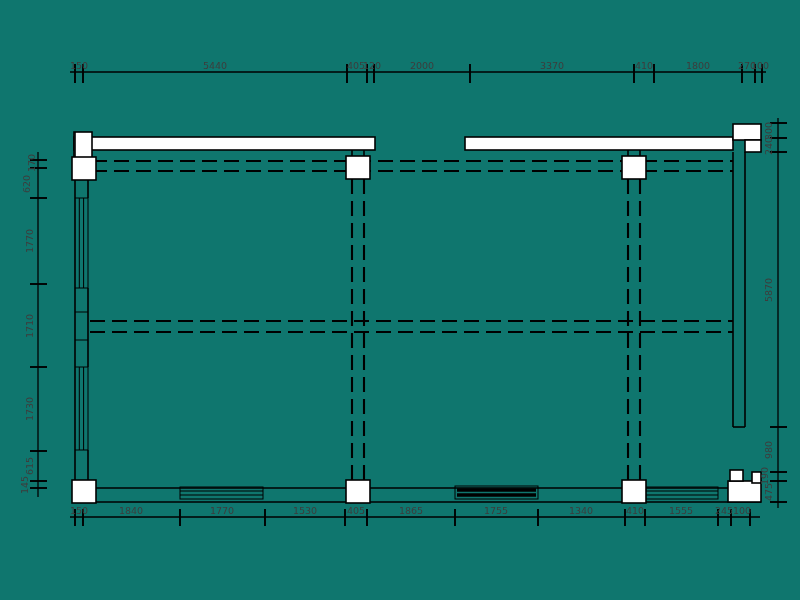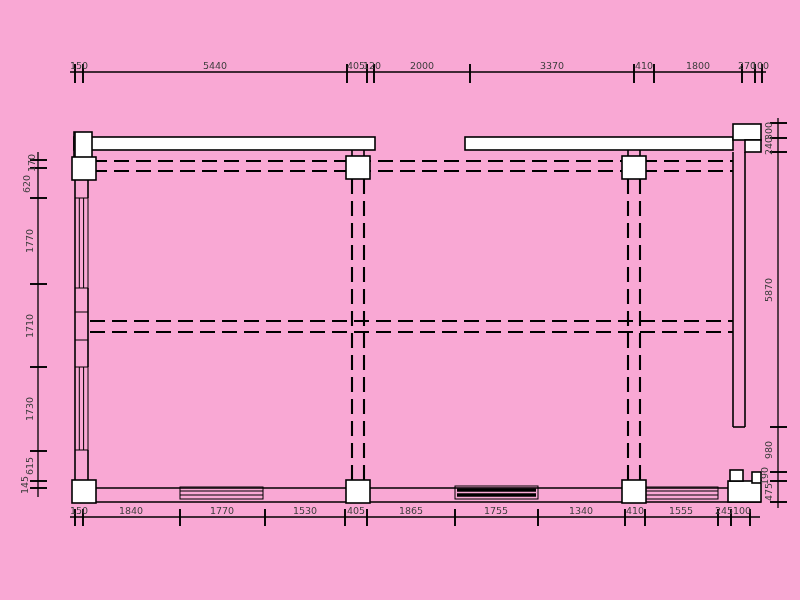--- a/index.html
+++ b/index.html
@@ -1,16 +1,16 @@
 <!DOCTYPE html>
 <html><head>
 <meta charset="utf-8">
 <style>
   html,body{margin:0;padding:0;background:#ffffff;}
-  .canvas{position:relative;width:800px;height:600px;background:#f9a8d4;overflow:hidden;
+  .canvas{position:relative;width:800px;height:600px;background:#0f766e;overflow:hidden;
           font-family:"DejaVu Sans",sans-serif;}
   svg text{font-family:"DejaVu Sans",sans-serif;font-size:9.5px;fill:#3d3d3d;}
   .dimline{stroke:#000;stroke-width:1.3;}
   .tick{stroke:#000;stroke-width:1.9;}
   .wall{stroke:#000;stroke-width:1.6;fill:none;}
   .thin{stroke:#000;stroke-width:1;fill:none;}
   .dash{stroke:#000;stroke-width:2.1;fill:none;stroke-dasharray:15 7;}
   .col{fill:#ffffff;stroke:#000;stroke-width:1.6;}
   .whitefill{fill:#ffffff;stroke:#000;stroke-width:1.6;}
   .darkbar{stroke:#000;stroke-width:3.4;}

